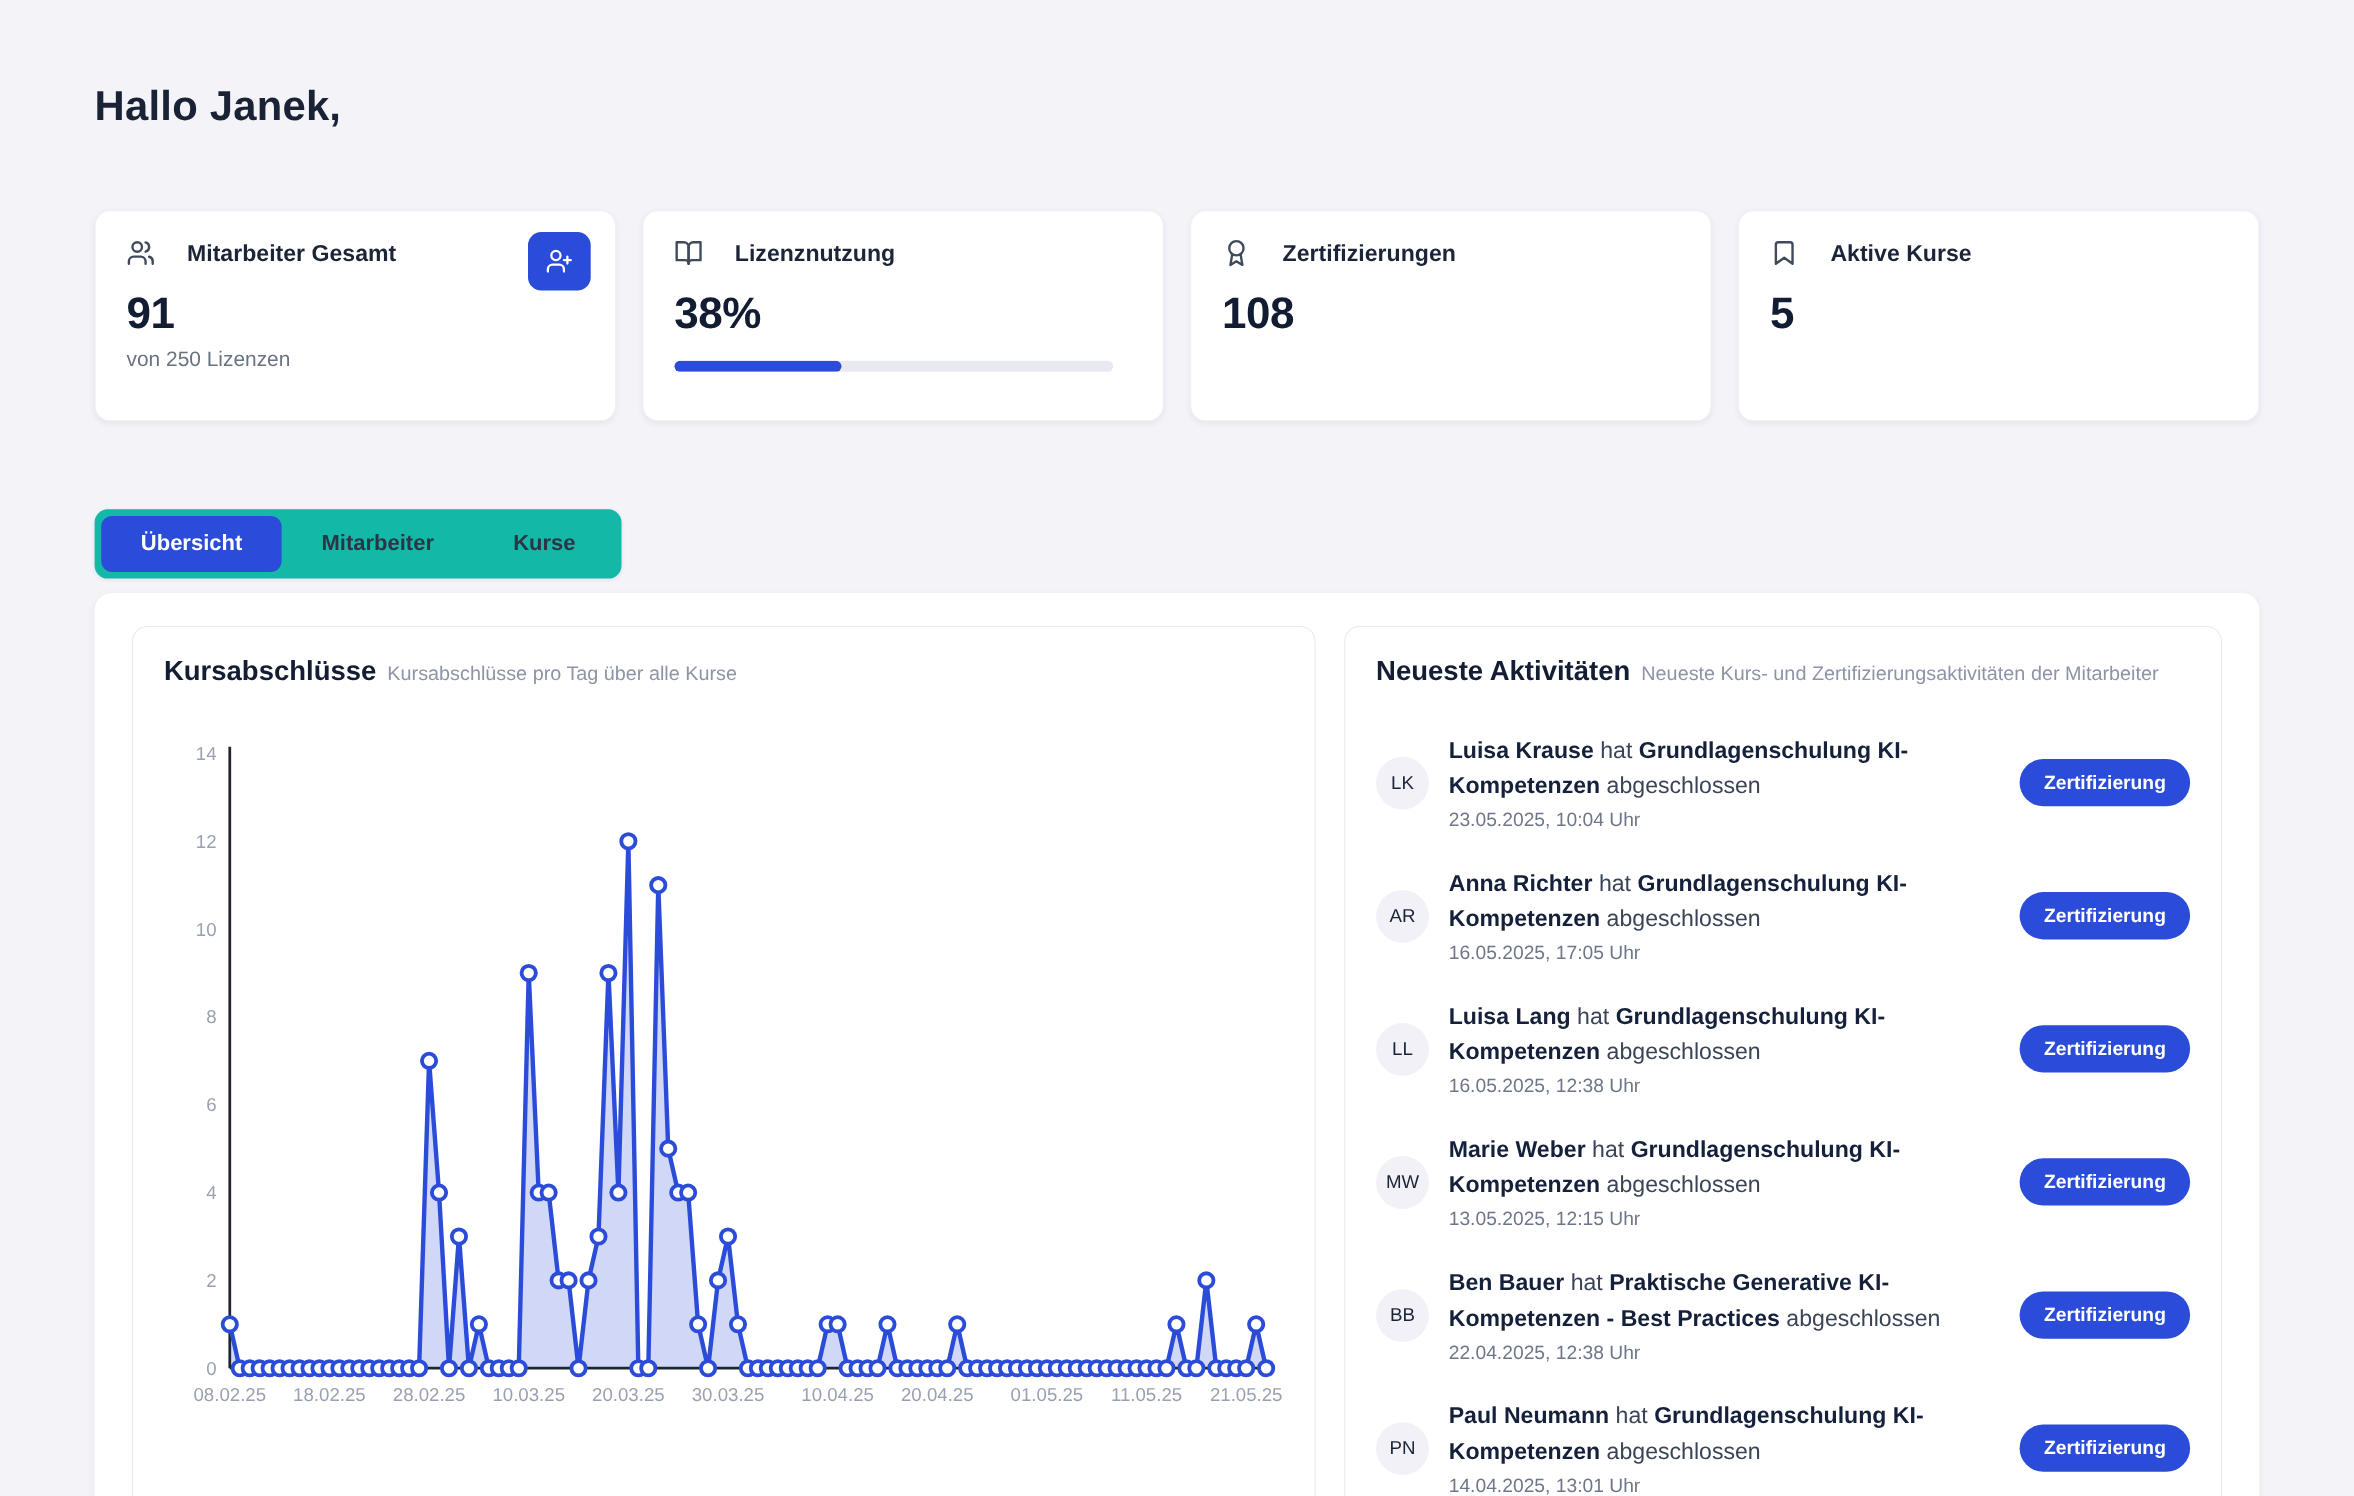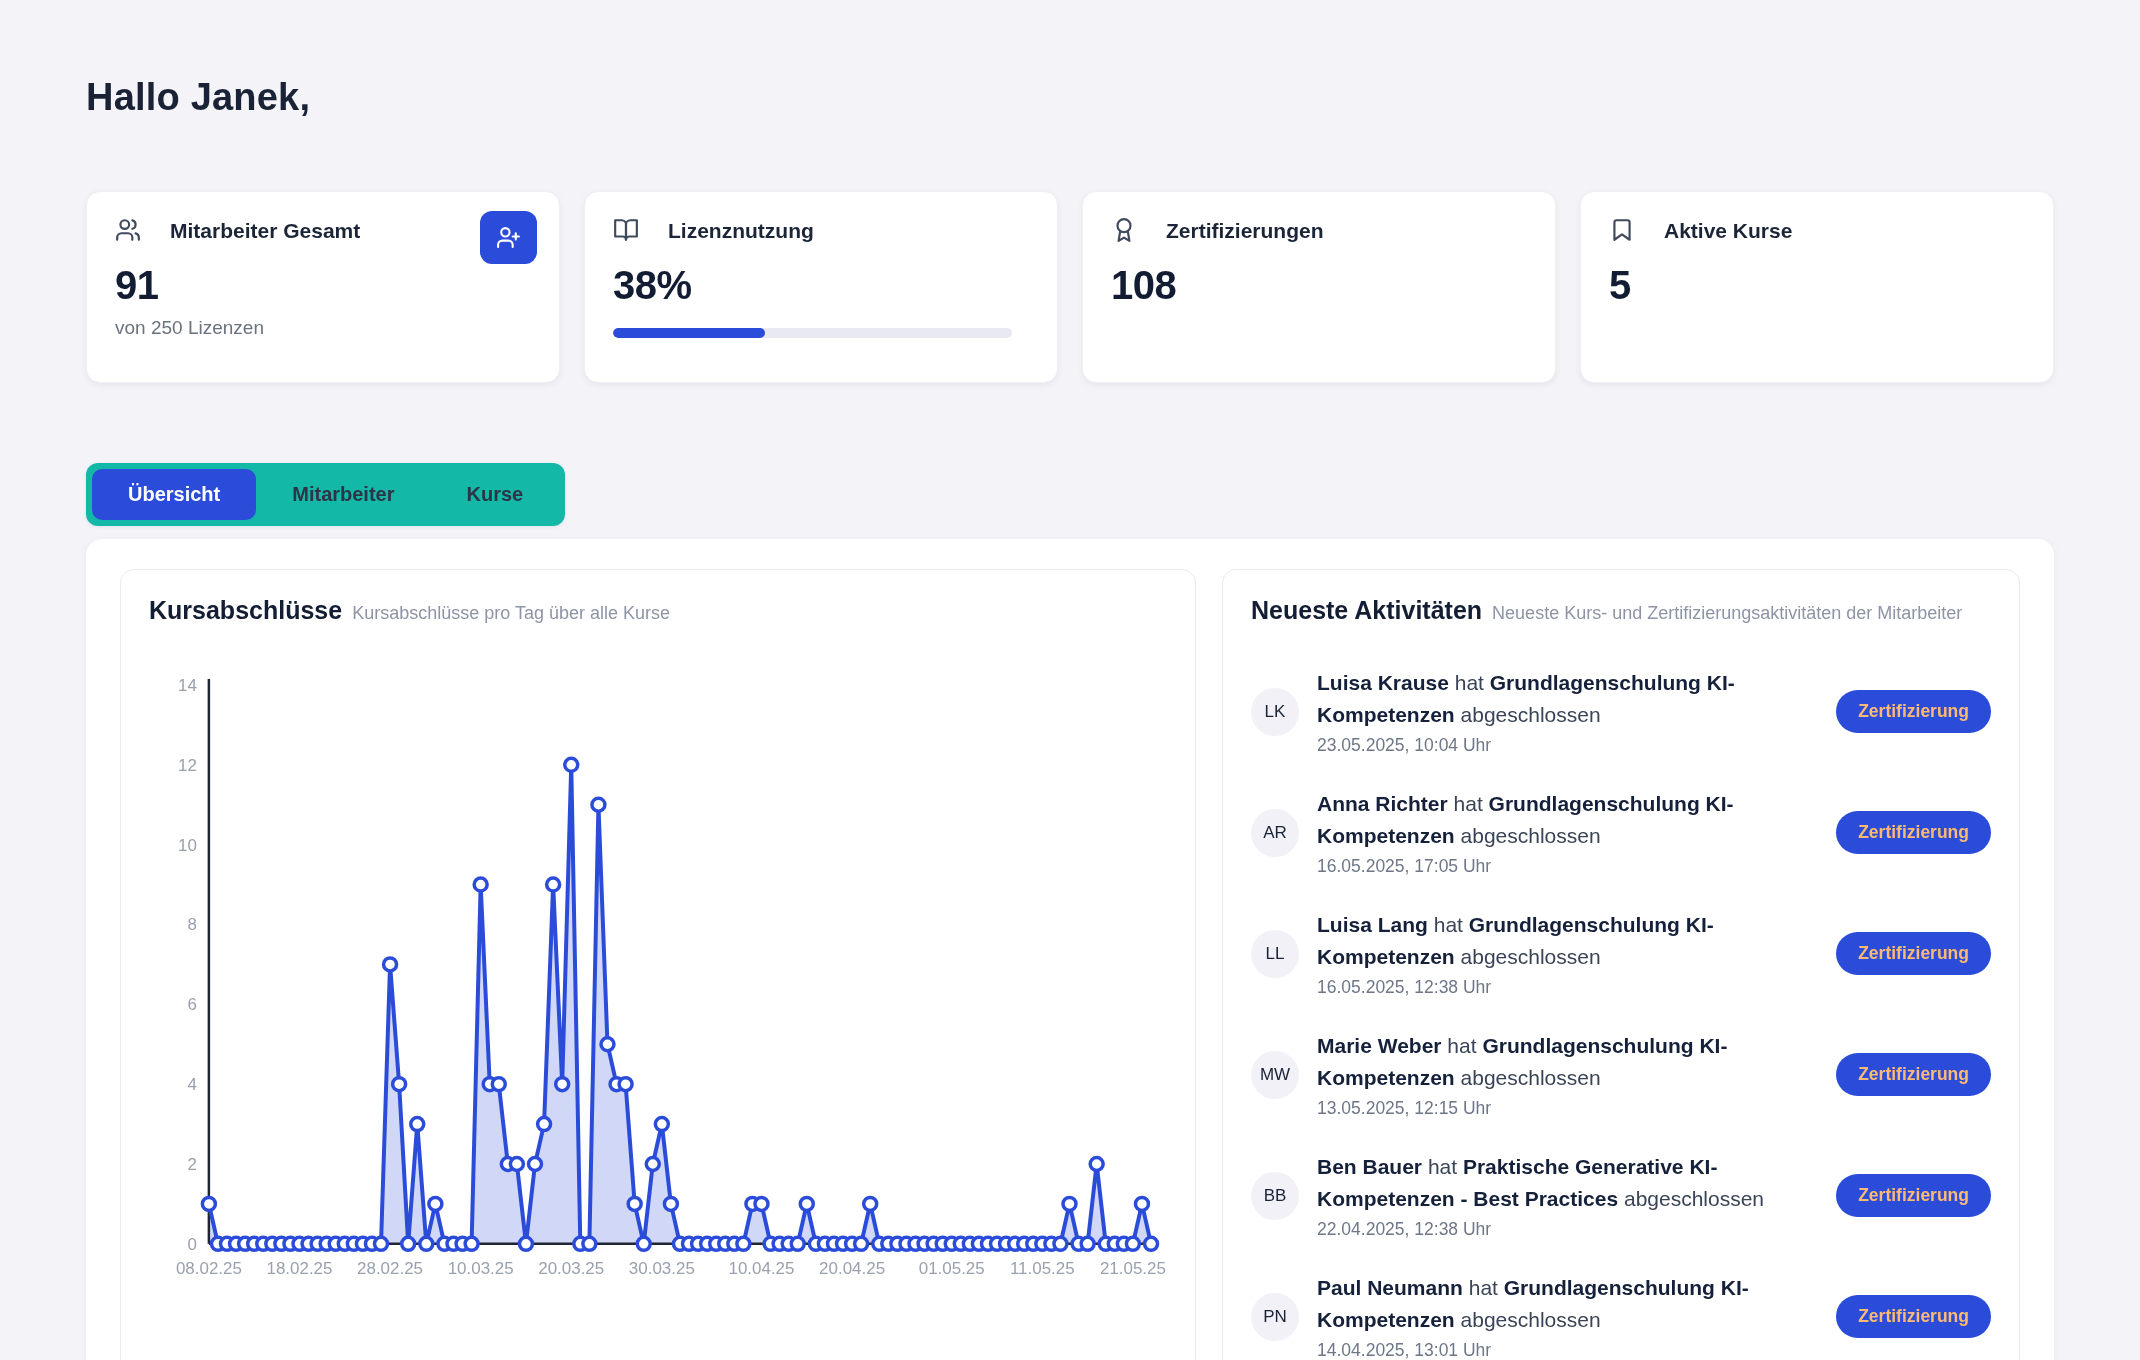--- a/index.html
+++ b/index.html
@@ -66,21 +66,21 @@
   .avatar {
     width:48px; height:48px; border-radius:50%; background:#f1f1f7;
     display:flex; align-items:center; justify-content:center;
     font-size:17px; font-weight:400; color:#1a2336; flex:0 0 auto;
   }
   .activity-text { flex:1; max-width:525px; }
   .activity-line { font-size:21px; line-height:1.5; color:#3a4456; }
   .activity-line b { color:#15203a; font-weight:700; }
   .activity-time { margin-top:5px; font-size:17.5px; color:#6e7787; }
   .badge {
-    margin-left:auto; background:#2b4cd8; color:#fdba74; font-size:17.5px; font-weight:700;
+    margin-left:auto; background:#2b4cd8; color:#ffffff; font-size:17.5px; font-weight:700;
     padding:11px 22px; border-radius:999px; white-space:nowrap; flex:0 0 auto;
   }
 </style>
 </head>
 <body>
 
 <div class="page">
 
   <div class="greeting">Hallo Janek,</div>
 

